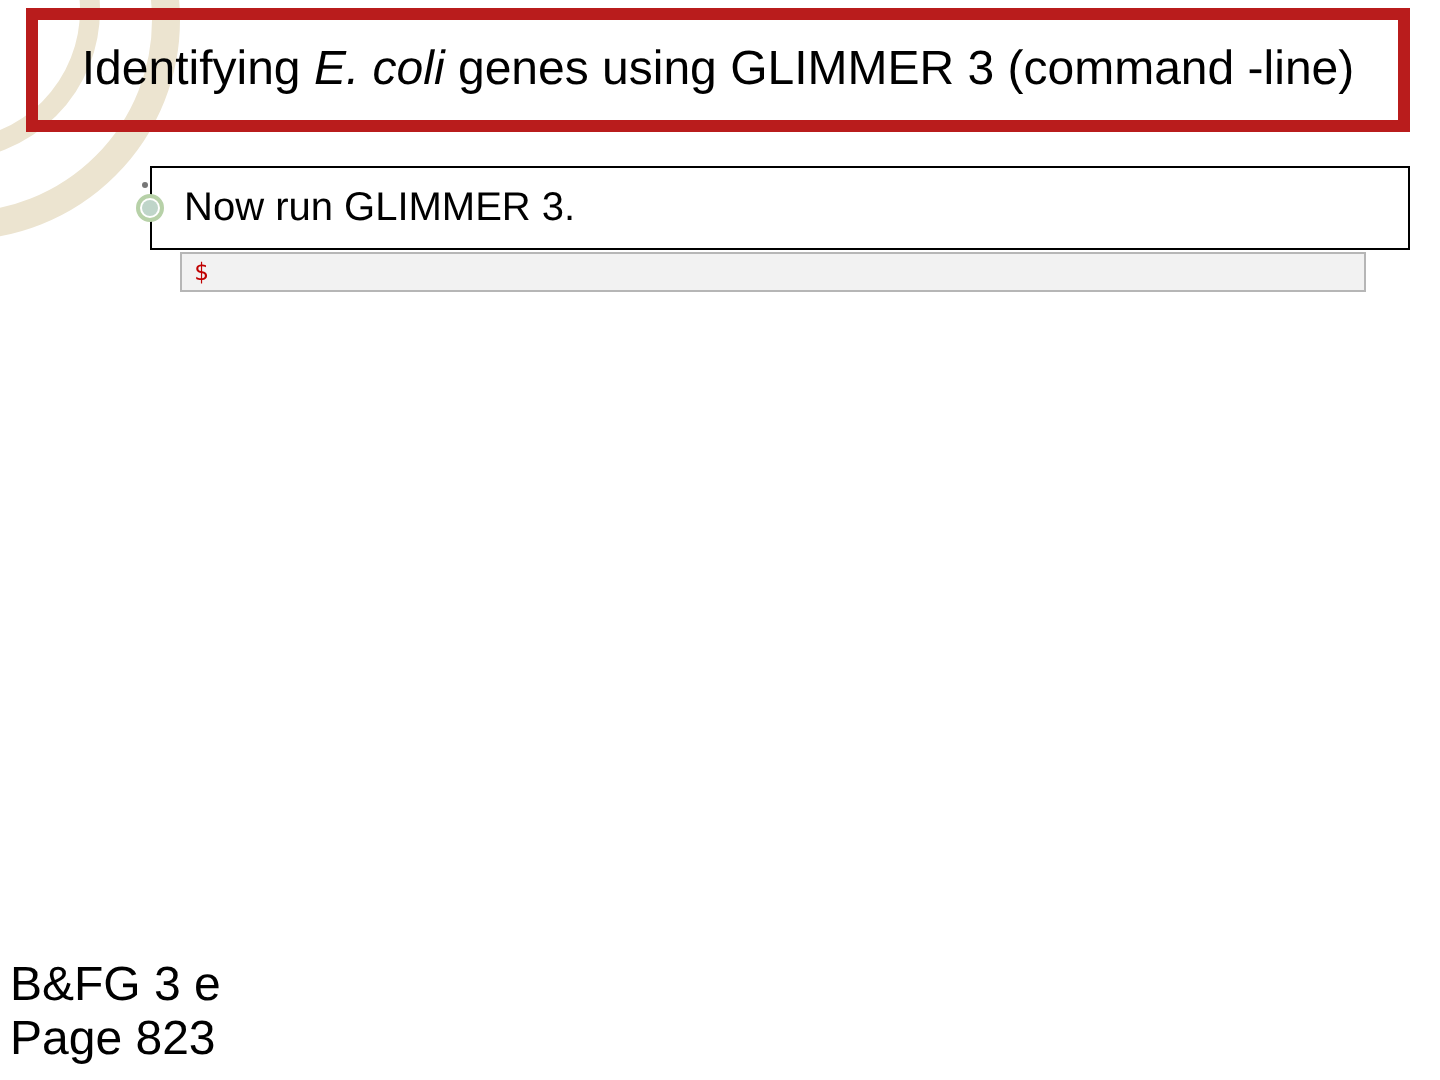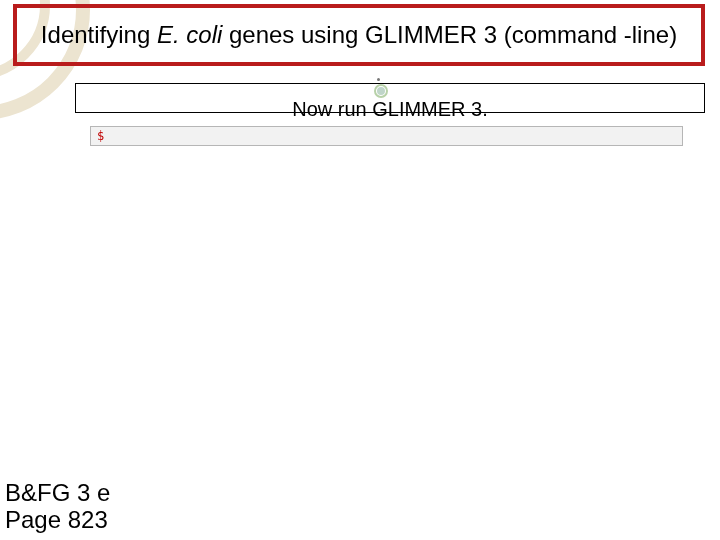--- a/index.html
+++ b/index.html
@@ -22,46 +22,45 @@
     width: 150px; height: 150px;
     border: 10px solid #ece4d0;
     border-radius: 50%;
     z-index: 0;
   }
 
   .title-box {
     position: absolute;
     top: 4px; left: 13px;
     width: 692px; height: 62px;
-    border: 4px solid #b91c1c;
+    border: 6px solid #b91c1c;
     background: transparent;
     display: flex;
     align-items: center;
     justify-content: center;
     text-align: center;
     padding: 4px 8px;
     z-index: 2;
   }
   .title-text {
     font-size: 24px;
     line-height: 1.15;
     color: #000;
   }
   .title-text .it { font-style: italic; }
 
   .bullet-box {
     position: absolute;
     top: 83px; left: 75px;
-    width: 630px; height: 30px;
+    width: 630px; height: 42px;
     border: 1px solid #000;
     display: flex;
     align-items: center;
     z-index: 2;
     background: transparent;
-    flex-direction: column;
   }
   .bullet-marker {
     width: 14px; height: 14px;
     margin-left: -8px;
     margin-right: 10px;
     flex-shrink: 0;
     position: relative;
   }
   .bullet-marker .outer {
     position: absolute; inset: 0;

